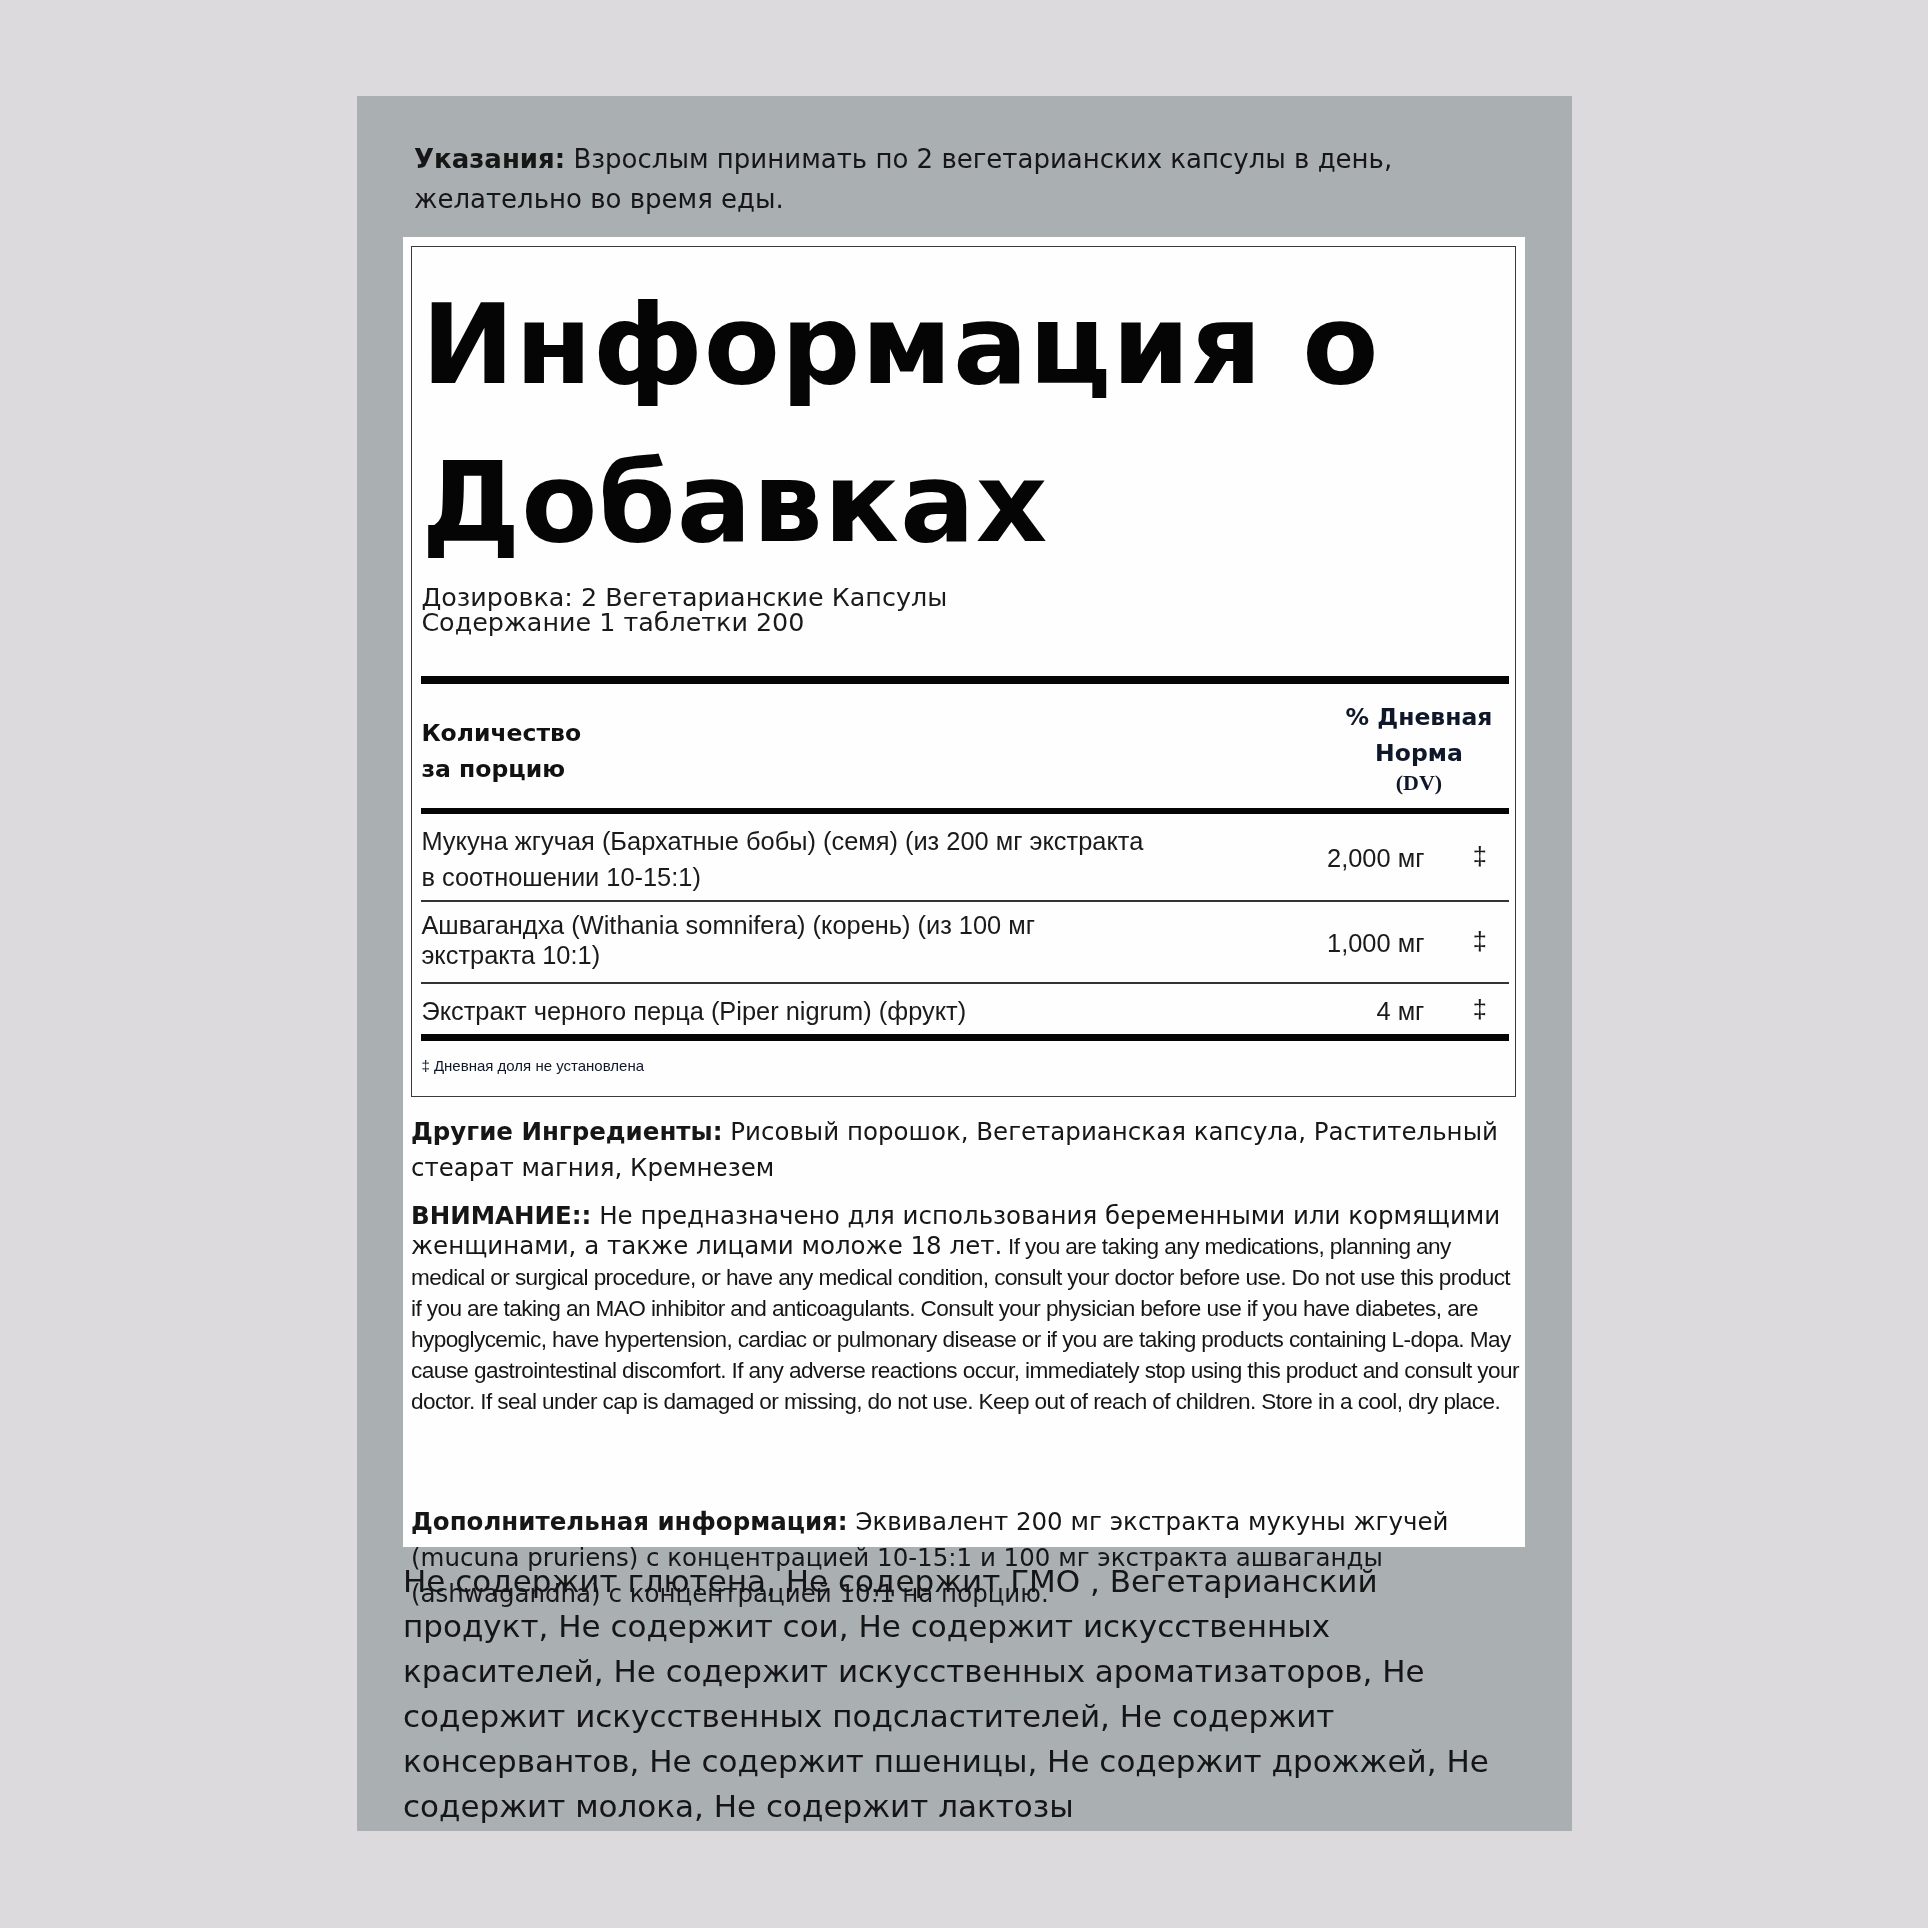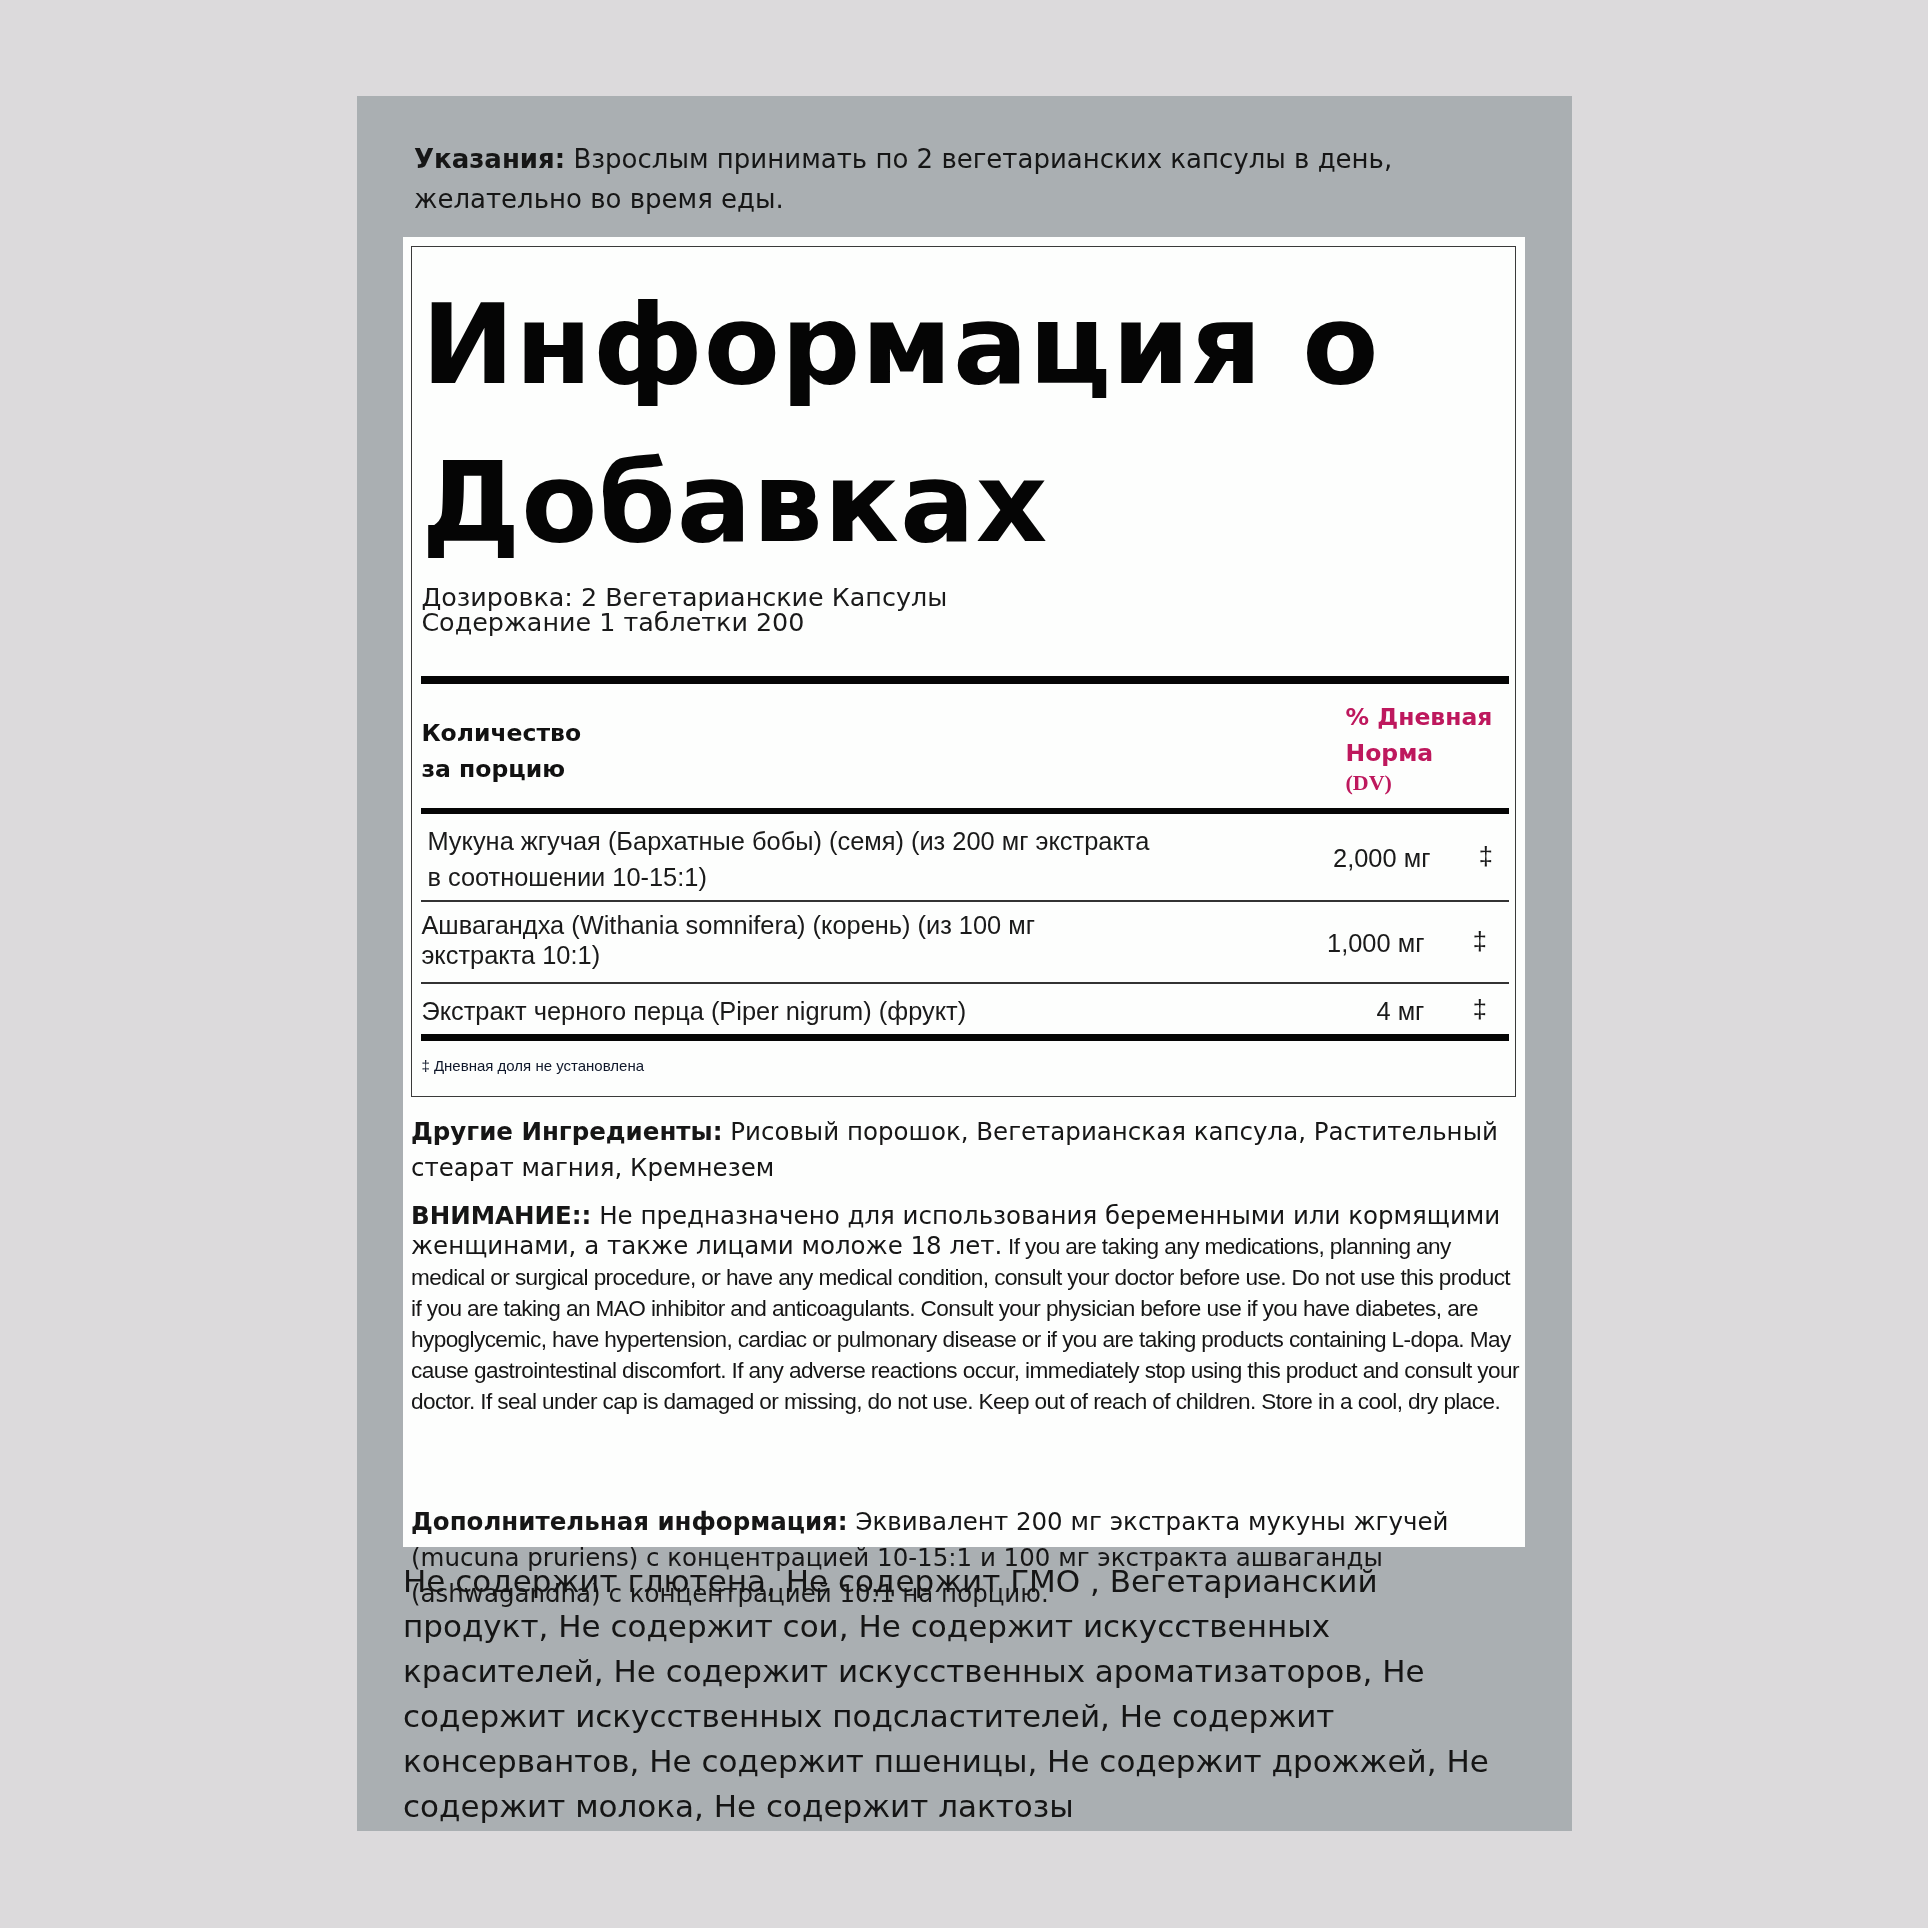--- a/index.html
+++ b/index.html
@@ -65,23 +65,23 @@
     position: absolute; left: 9.4px; width: 1088px;
     height: 1.9px; background: #333;
   }
   .hdr-left {
     position: absolute; left: 9.4px; top: 452px;
     font-family: "DejaVu Sans", sans-serif; font-weight: bold;
     font-size: 23.5px; line-height: 36px; color: #111; margin-top: 16px;
   }
   .hdr-right {
     position: absolute; right: 22.6px; top: 452px;
-    text-align: left;
+    text-align: center;
     font-family: "DejaVu Sans", sans-serif; font-weight: bold;
-    font-size: 23.5px; line-height: 36px; color: #be185d;
+    font-size: 23.5px; line-height: 36px; color: #0f172a;
   }
   .hdr-right .dv { font-family: Liberation Serif, serif; font-size: 22px; line-height: 24.5px; display:block; }
   .row {
     position: absolute; left: 9.4px; width: 1088px;
     font-family: "Liberation Sans", sans-serif;
     font-size: 25.4px; color: #1a1a1a;
   }
   .row .name { position: absolute; left: 0; width: 734px; line-height: 36px; }
   .row .amt { position: absolute; right: 85px; text-align: right; }
   .row .dvv { position: absolute; right: 22.6px; }
@@ -129,21 +129,21 @@
     <div>за порцию</div>
   </div>
   <div class="hdr-right">
     <div>% Дневная</div>
     <div>Норма</div>
     <span class="dv">(DV)</span>
   </div>
 
   <div class="rule-thick" style="top:561px; height:5.6px;"></div>
 
-  <div class="row" style="top:576px; height:75px;margin-left:6px;">
+  <div class="row" style="top:576px; height:75px;">
     <div class="name">Мукуна жгучая (Бархатные бобы) (семя) (из 200 мг экстракта в соотношении 10-15:1)</div>
     <div class="amt" style="top:21px;">2,000 мг</div>
     <div class="dvv" style="top:19px;">‡</div>
   </div>
   <div class="rule-thin" style="top:653px;"></div>
 
   <div class="row" style="top:663px; height:72px;">
     <div class="name" style="line-height:30px;">Ашвагандха (Withania somnifera) (корень) (из 100 мг экстракта 10:1)</div>
     <div class="amt" style="top:19px;">1,000 мг</div>
     <div class="dvv" style="top:17px;">‡</div>

